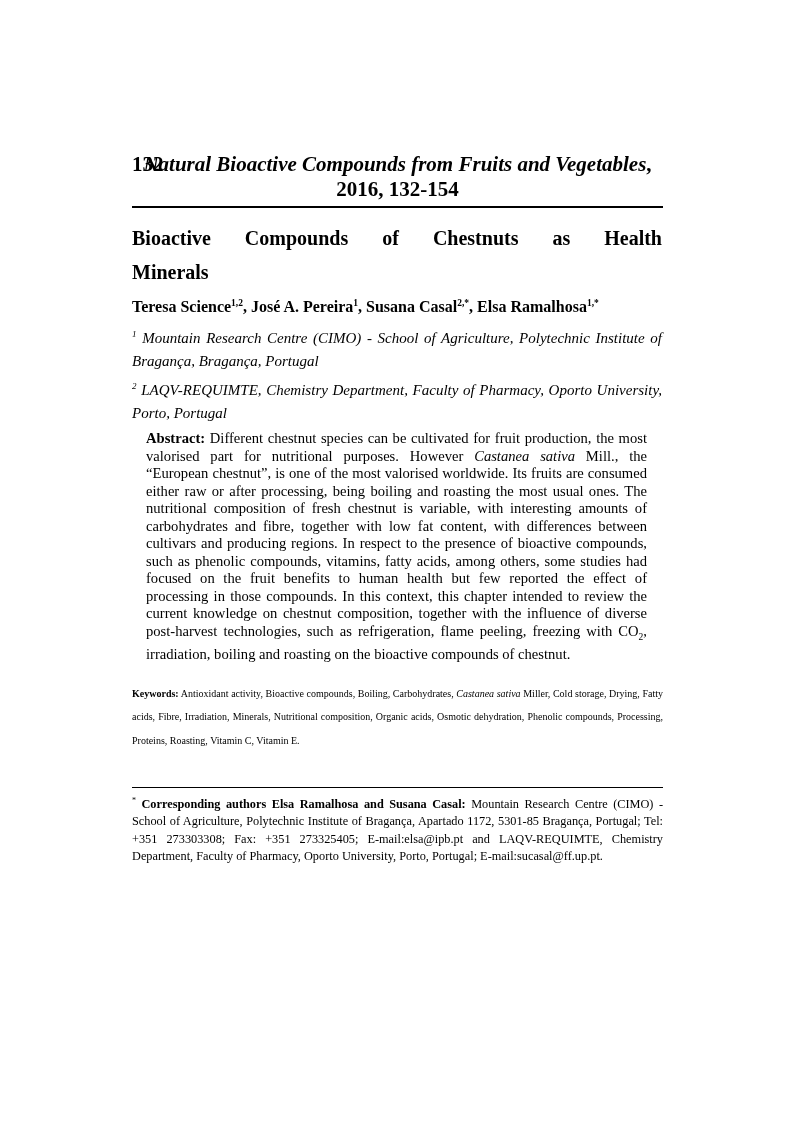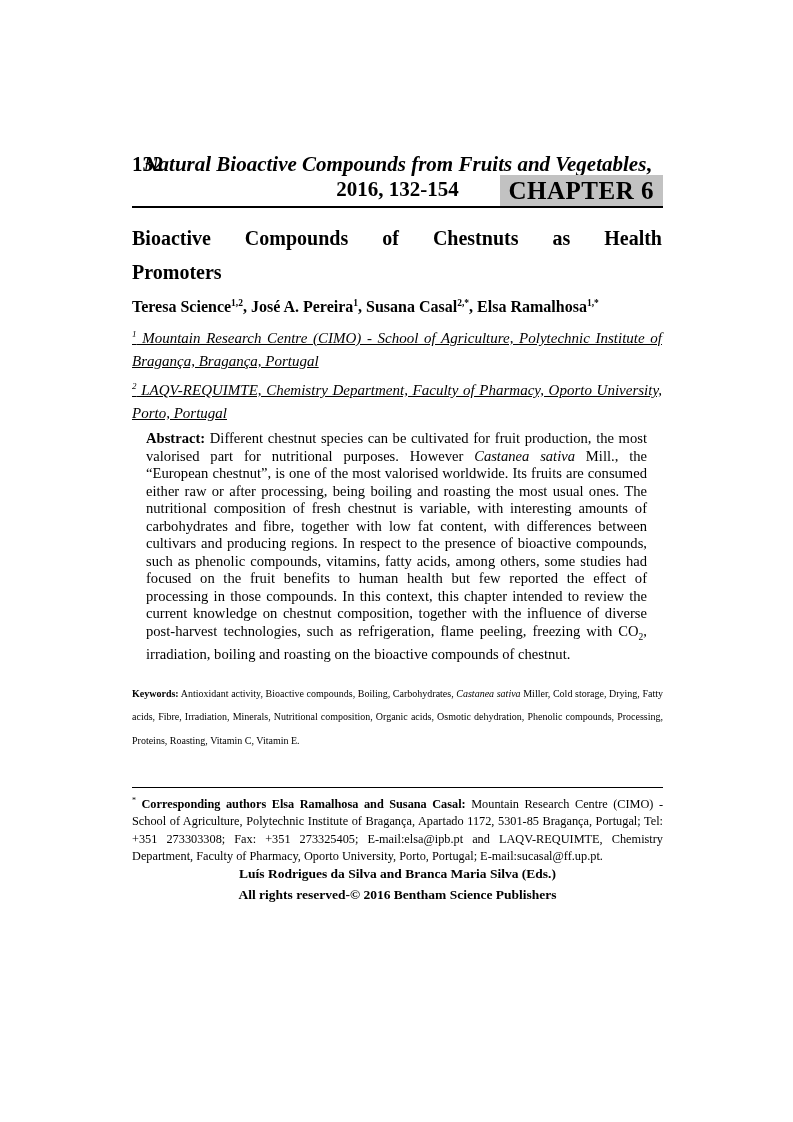--- a/index.html
+++ b/index.html
@@ -31,21 +31,21 @@
 
   
   .title{left:132px;top:221px;width:530px;font-size:20px;font-weight:bold;line-height:34px;}
   .title .jline{text-align:justify;text-align-last:justify;}
 
   
   .authors{left:132px;top:298px;width:560px;font-size:16px;font-weight:bold;white-space:nowrap;}
   .authors sup{font-size:9.5px;}
 
   
-  .affils{left:132px;top:323px;width:530px;font-size:15px;font-style:italic;line-height:23px;text-align:justify;text-decoration:underline;}
+  .affils{left:132px;top:323px;width:530px;font-size:15px;font-style:italic;line-height:23px;text-align:justify;}
   .affils p{margin:0 0 2px 0;}
   .affils sup{font-size:9px;}
 
   
   .abstract{left:146px;top:430px;width:501px;font-size:14.6px;line-height:17.5px;text-align:justify;}
   .abstract b{font-weight:bold;}
   .abstract .it{font-style:italic;}
   .abstract sub{font-size:9.5px;}
 
   
@@ -66,27 +66,26 @@
 
 <div class="page">
 
   <div class="abs header-row">
     <span class="pageno">132</span>
     <div class="runhead">
       <span class="it">Natural Bioactive Compounds from Fruits and Vegetables</span><span>, 2016, 132-154</span>
     </div>
   </div>
 
-  <div class="abs banner">CHAPTER 6</div>
 
   <div class="abs rule1"></div>
 
   <div class="abs title">
     <div class="jline">Bioactive Compounds of Chestnuts as Health</div>
-    <div>Promoters</div>
+    <div>Minerals</div>
   </div>
 
   <div class="abs authors">
     <span>Teresa Science</span><sup>1,2</sup><span>, José A. Pereira</span><sup>1</sup><span>, Susana Casal</span><sup>2,*</sup><span>, Elsa Ramalhosa</span><sup>1,*</sup>
   </div>
 
   <div class="abs affils">
     <p><sup>1</sup><span> Mountain Research Centre (CIMO) - School of Agriculture, Polytechnic Institute of Bragança, Bragança, Portugal</span></p>
     <p><sup>2</sup><span> LAQV-REQUIMTE, Chemistry Department, Faculty of Pharmacy, Oporto University, Porto, Portugal</span></p>
   </div>
@@ -98,18 +97,14 @@
   <div class="abs keywords">
     <b>Keywords:</b><span> Antioxidant activity, Bioactive compounds, Boiling, Carbohydrates, </span><span class="it">Castanea sativa</span><span> Miller, Cold storage, Drying, Fatty acids, Fibre, Irradiation, Minerals, Nutritional composition, Organic acids, Osmotic dehydration, Phenolic compounds, Processing, Proteins, Roasting, Vitamin C, Vitamin E.</span>
   </div>
 
   <div class="abs rule2"></div>
 
   <div class="abs footnote">
     <sup>*</sup><b> Corresponding authors Elsa Ramalhosa and Susana Casal:</b><span> Mountain Research Centre (CIMO) - School of Agriculture, Polytechnic Institute of Bragança, Apartado 1172, 5301-85 Bragança, Portugal; Tel: +351 273303308; Fax: +351 273325405; E-mail:elsa@ipb.pt and LAQV-REQUIMTE, Chemistry Department, Faculty of Pharmacy, Oporto University, Porto, Portugal; E-mail:sucasal@ff.up.pt.</span>
   </div>
 
-  <div class="abs credits">
-    <div>Luís Rodrigues da Silva and Branca Maria Silva (Eds.)</div>
-    <div>All rights reserved-© 2016 Bentham Science Publishers</div>
-  </div>
 
 </div>
 
 </body></html>

